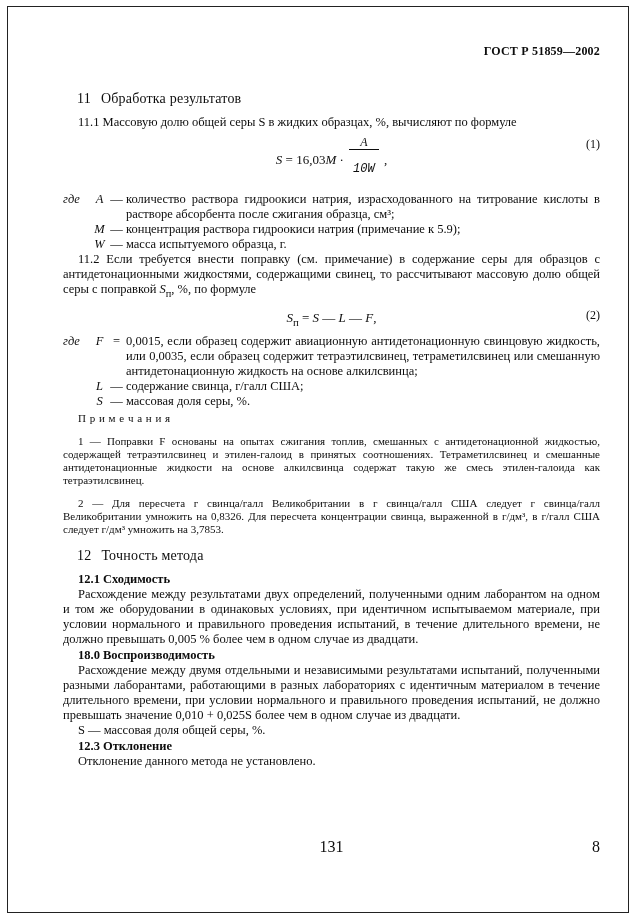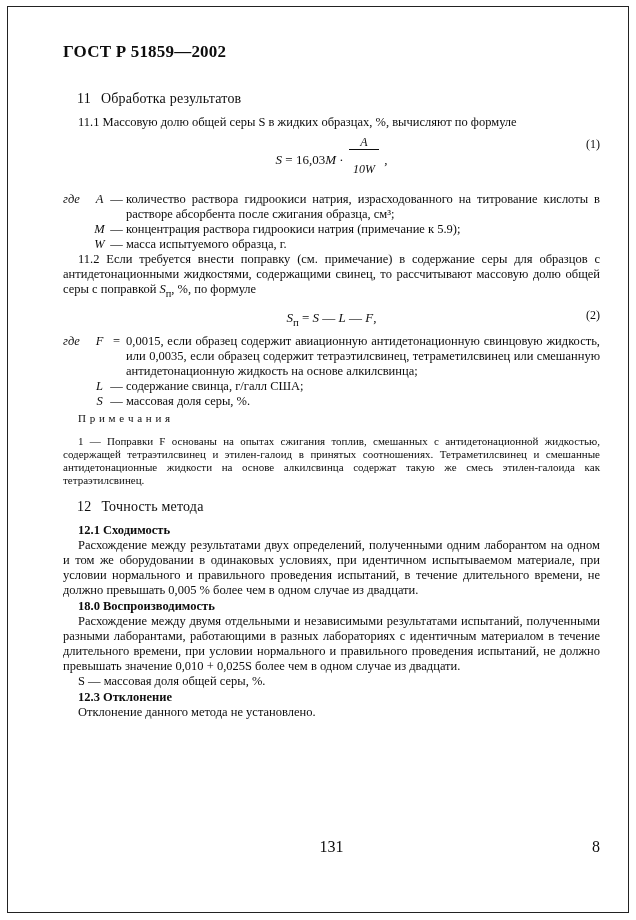--- a/index.html
+++ b/index.html
@@ -18,22 +18,23 @@
   }
   .content {
     position: absolute;
     left: 63px;
     top: 44px;
     width: 537px;
     font-size: 12.5px;
     line-height: 15px;
   }
   .doc-header {
+    text-align: right;
     font-weight: bold;
-    font-size: 17px;
+    font-size: 12px;
     margin-bottom: 32px;
     letter-spacing: .2px;
   }
   .sec-title {
     font-size: 14px;
     font-weight: normal;
     margin: 8px 0 9px 14px;
     letter-spacing: .2px;
   }
   .sec-title .sec-num { margin-right: 10px; }
@@ -69,21 +70,21 @@
   .frac {
     display: inline-flex;
     flex-direction: column;
     vertical-align: middle;
     text-align: center;
     margin: 0 2px;
     line-height: 14px;
     font-size: 12px;
   }
   .frac-num { border-bottom: 1px solid #0d0d0d; padding: 0 4px; }
-  .frac-den { padding: 12px 4px; }
+  .frac-den { padding: 12px 4px; font-family: Liberation Mono, monospace; }
   
   .where-row { display: flex; }
   .where-intro { width: 29px; flex: 0 0 29px; font-style: italic; }
   .where-term { width: 15px; flex: 0 0 15px; text-align: center; }
   .where-sep { width: 19px; flex: 0 0 19px; text-align: center; }
   .where-text { flex: 1; text-align: justify; }
   
   .notes { margin-top: 3px; font-size: 11px; line-height: 13px; }
   .notes-heading { text-indent: 15px; letter-spacing: .5px; }
   .note {
@@ -174,20 +175,21 @@
       <span class="where-intro"></span>
       <span class="where-term var">S</span>
       <span class="where-sep">—</span>
       <span class="where-text">массовая доля серы, %.</span>
     </div>
   </div>
 
   <div class="notes">
     <div class="notes-heading">П р и м е ч а н и я</div>
     <p class="note">1 — Поправки F основаны на опытах сжигания топлив, смешанных с антидетонационной жидкостью, содержащей тетраэтилсвинец и этилен-галоид в принятых соотношениях. Тетраметилсвинец и смешанные антидетонационные жидкости на основе алкилсвинца содержат такую же смесь этилен-галоида как тетраэтилсвинец.</p>
+    <p class="note">2 — Для пересчета г свинца/галл Великобритании в г свинца/галл США следует г свинца/галл Великобритании умножить на 0,8326. Для пересчета концентрации свинца, выраженной в г/дм³, в г/галл США следует г/дм³ умножить на 3,7853.</p>
   </div>
 
   <div class="sec-title sec12-gap">
     <span class="sec-num">12</span><span>Точность метода</span>
   </div>
 
   <div class="sub-head">12.1 Сходимость</div>
   <p class="body">Расхождение между результатами двух определений, полученными одним лаборантом на одном и том же оборудовании в одинаковых условиях, при идентичном испытываемом материале, при условии нормального и правильного проведения испытаний, в течение длительного времени, не должно превышать 0,005 % более чем в одном случае из двадцати.</p>
 
   <div class="sub-head">18.0 Воспроизводимость</div>

